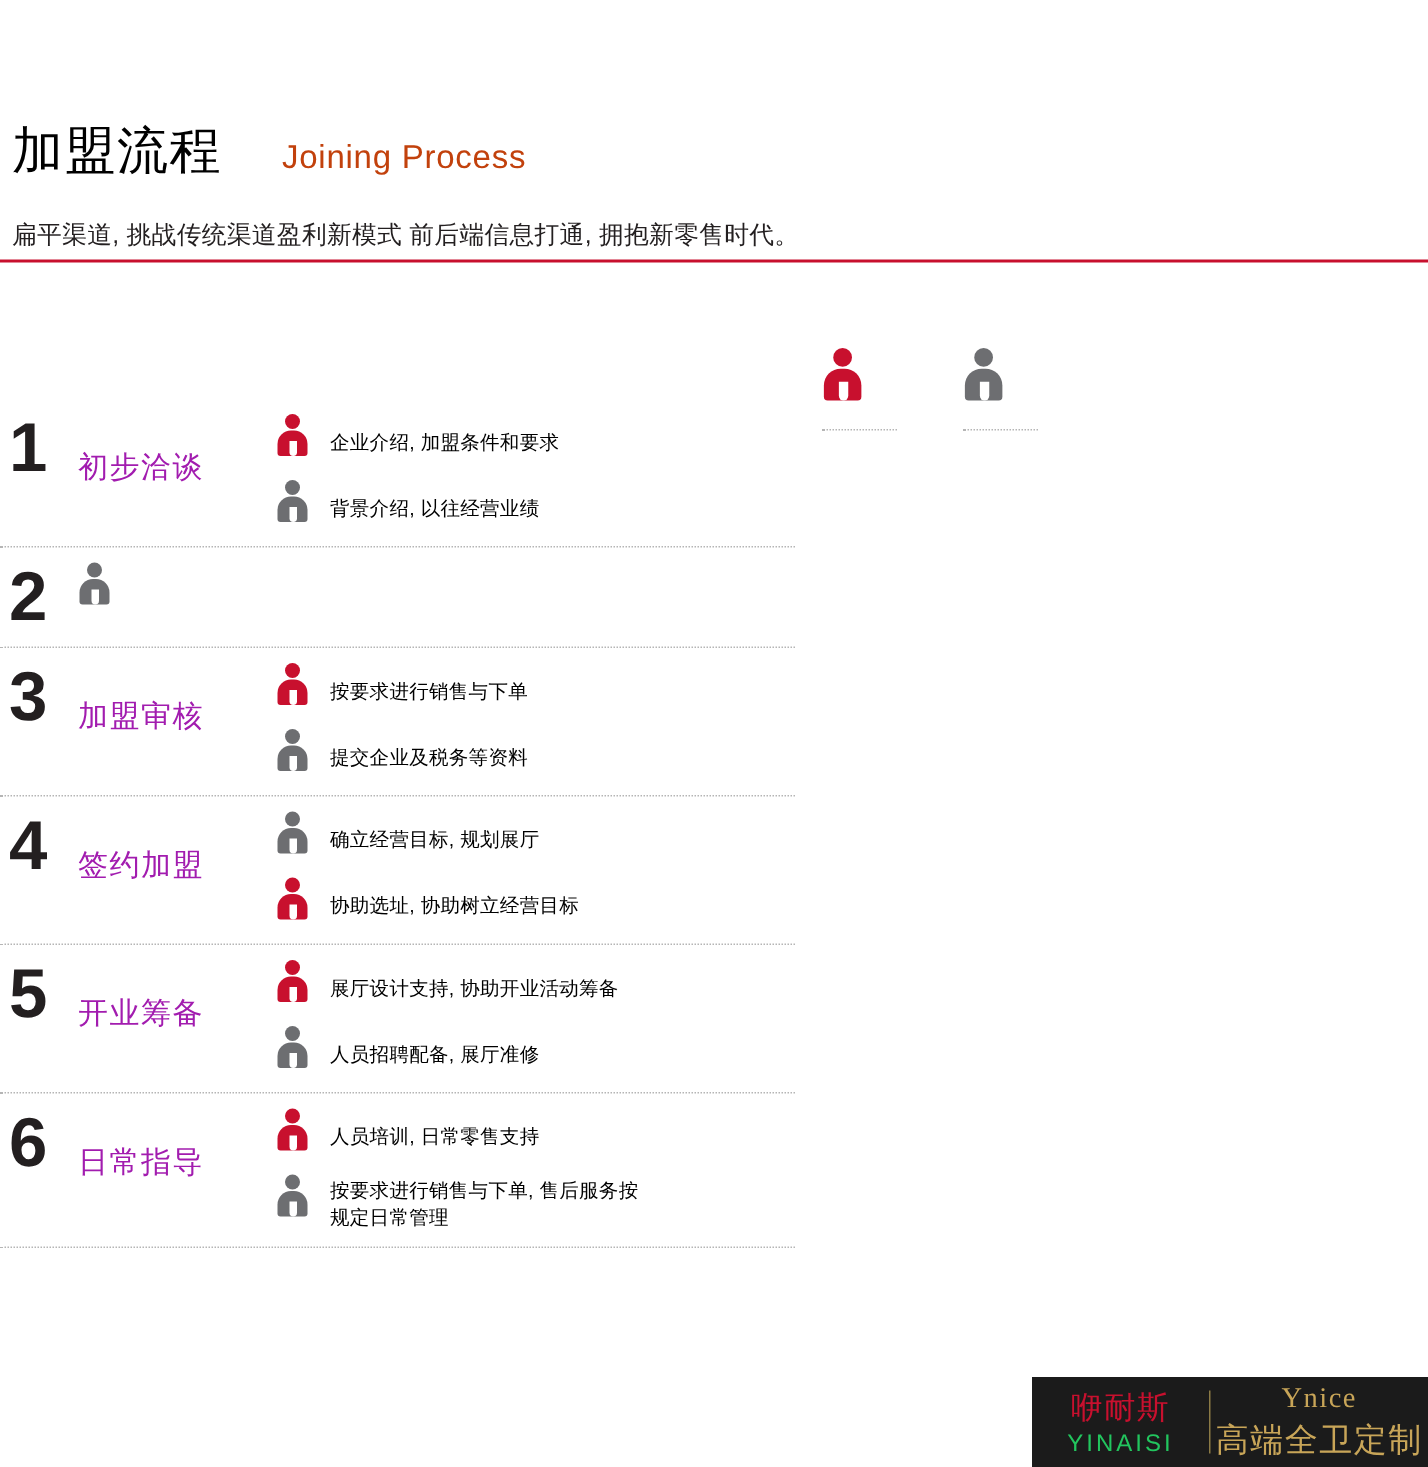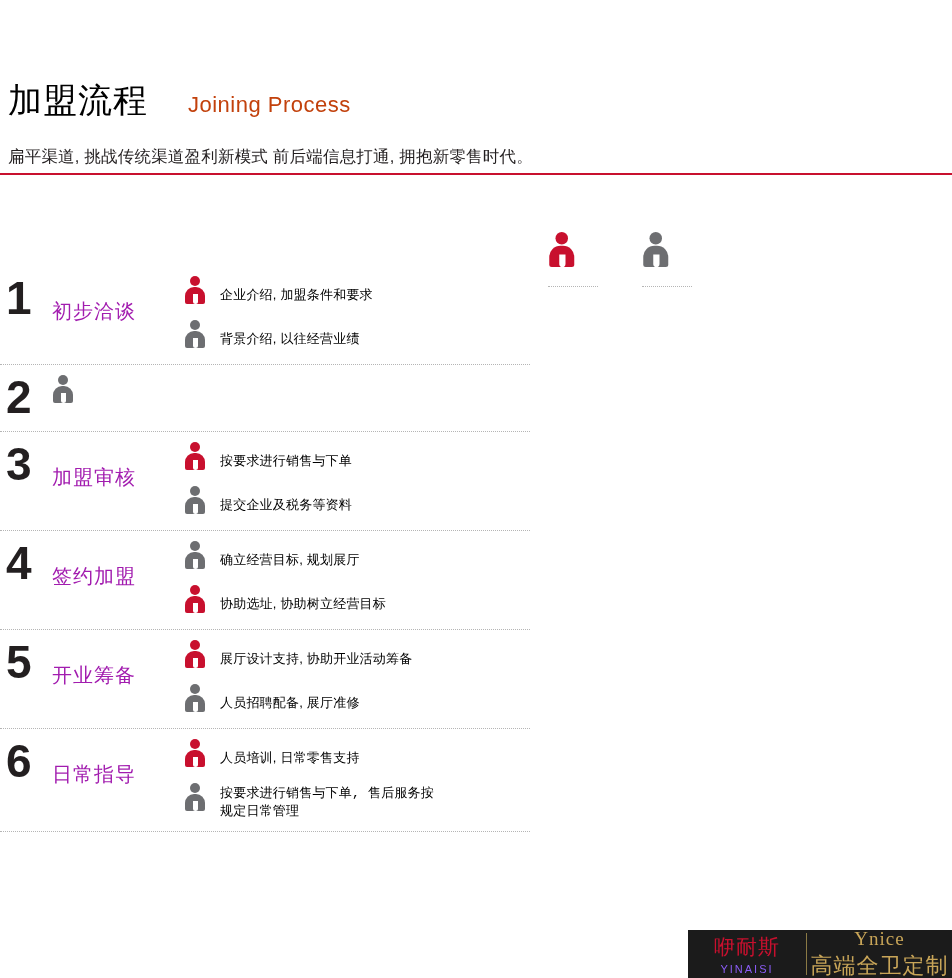--- a/index.html
+++ b/index.html
@@ -165,41 +165,41 @@
     width: 50px;
     border-bottom: 1px dotted #b5b5b5;
   }
 
   
   .logo-block {
     position: absolute;
     right: 0;
     bottom: 0;
     width: 264px;
-    height: 48px;
+    height: 60px;
     background: #1b1b1b;
     display: flex;
     align-items: center;
   }
   .logo-left {
     width: 118px;
     text-align: center;
     color: #c8a558;
   }
   .logo-left .cn {
     font-size: 21px;
     letter-spacing: 1px;
     font-family: "Liberation Serif", serif;
     color: #c8102e;
   }
   .logo-left .en {
-    font-size: 11px;
+    font-size: 16px;
     letter-spacing: 2px;
     margin-top: 2px;
-    color: #8b5cf6;
+    color: #22c55e;
   }
   .logo-div {
     width: 1px;
     height: 42px;
     background: #8b7a45;
   }
   .logo-right {
     flex: 1;
     text-align: center;
     color: #c8a558;
@@ -358,21 +358,21 @@
             <span class="notch"></span>
           </div>
           <div class="item-text">人员培训, 日常零售支持</div>
         </div>
         <div class="item">
           <div class="person gray">
             <span class="head"></span>
             <span class="body"></span>
             <span class="notch"></span>
           </div>
-          <div class="item-text two-line" style="max-width: 215px; padding-top: 2px; font-family: Liberation Mono, monospace;">按要求进行销售与下单, 售后服务按规定日常管理</div>
+          <div class="item-text two-line" style="max-width: 215px; padding-top: 2px;">按要求进行销售与下单, 售后服务按规定日常管理</div>
         </div>
       </div>
     </div>
   </div>
 
 <div class="logo-block">
   <div class="logo-left">
     <div class="cn">咿耐斯</div>
     <div class="en">YINAISI</div>
   </div>

